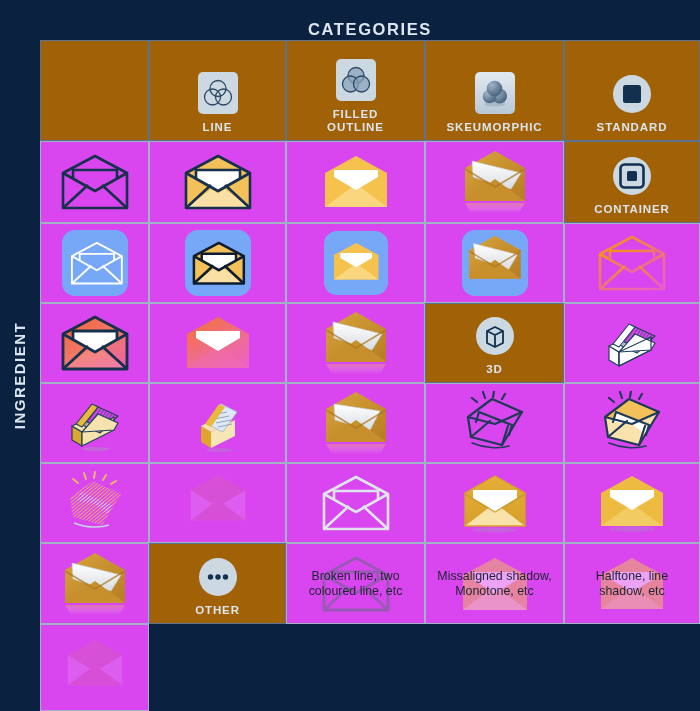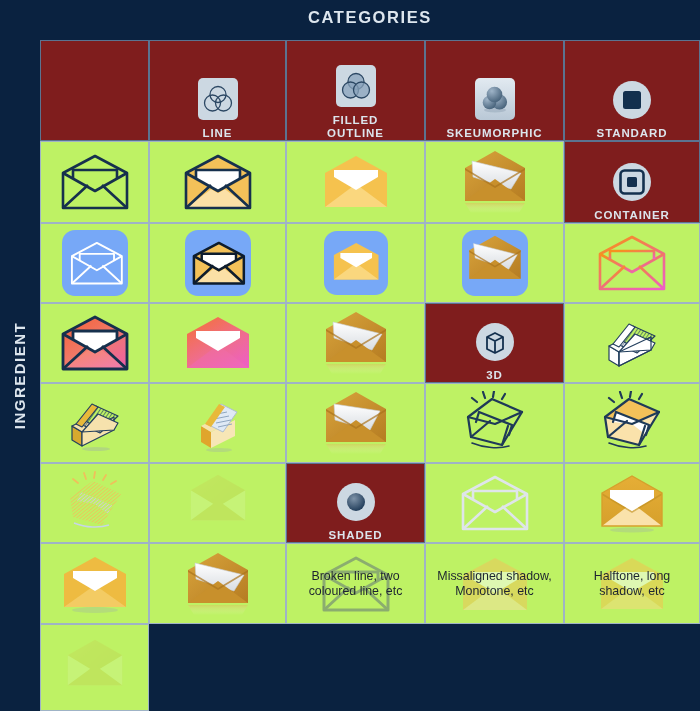--- a/index.html
+++ b/index.html
@@ -6,21 +6,21 @@
   html, body {
     width: 700px; height: 711px;
     background: #0a2240;
     font-family: "Liberation Sans", sans-serif;
     overflow: hidden;
   }
   #root { position: relative; width: 700px; height: 711px; background: #0a2240; }
 
   
   .top-title {
-    position: absolute; left: 40px; top: 2px; width: 660px; height: 30px;
+    position: absolute; left: 40px; top: 14px; width: 660px; height: 30px;
     display: flex; align-items: center; justify-content: center;
     color: #dde6ee; font-size: 16.5px; font-weight: bold; letter-spacing: 1.6px;
   }
 
   
   .side-title {
     position: absolute; left: 0px; top: 40px; width: 40px; height: 671px;
     display: flex; align-items: center; justify-content: center;
   }
   .side-title span {
@@ -33,38 +33,39 @@
     position: absolute; left: 40px; top: 40px;
     width: 660px; height: 671px;
     display: grid;
     grid-template-columns: 109px 137px 139px 139px 136px;
     grid-template-rows: 101px 82px 80px 80px 80px 80px 81px 87px;
   }
   .cell { position: relative; overflow: hidden; }
 
   
   .hcell {
-    background: #7f1d1d;
+    background: #a16207;
     border: 1px solid #5b7390;
     display: flex; flex-direction: column;
     align-items: center; justify-content: flex-end;
+    padding-bottom: 6px;
   }
   .hcell.corner { border-right-color:#5b7390; }
   .hcell .lbl {
     color: #dce5ed; font-size: 11.5px; font-weight: bold;
     letter-spacing: .9px; text-align: center; line-height: 13px;
     text-transform: uppercase;
   }
   .hcell .thumb { margin-bottom: 6px; }
   .rcell { }
   .rcell .thumb { margin-bottom: 7px; }
 
   
   .ccell {
-    background: #bef264;
+    background: #d946ef;
     border: 1px solid #9fb3c6;
     display: flex; align-items: center; justify-content: center;
   }
   .ccell.textcell {
     color: #1d2430; font-size: 12.4px; line-height: 15px;
     text-align: center; padding: 0 8px; font-weight: normal;
   }
   .ccell .txt { position: relative; z-index: 2; }
   .ghost-bg {
     position: absolute; left: 50%; top: 50%;
@@ -520,35 +521,20 @@
             <stop offset="0" stop-color="#d9a43c"></stop>
               <stop offset="1" stop-color="#b57c22"></stop>
           </linearGradient>
         </defs>
         <path d="M6 19 L36 2 L66 19 L66 52 L6 52 Z" fill="url(#sk1e)"></path>
         <path d="M6 19 L36 37 L66 19 L66 52 L6 52 Z" fill="#ffffff"></path>
         <path d="M6 52 L36 30 L66 52 Z" fill="#c8902c"></path>
       </svg>
     </div>
 
-    <div class="cell hcell rcell">
-      <div class="thumb">
-        <svg width="40" height="40" viewBox="0 0 40 40">
-          <defs>
-            <radialGradient id="shd" cx=".38" cy=".32" r=".8">
-              <stop offset="0" stop-color="#7e93a8"></stop>
-                <stop offset="1" stop-color="#13304e"></stop>
-            </radialGradient>
-          </defs>
-          <circle cx="20" cy="20" r="19" fill="#ccd8e2"></circle>
-          <circle cx="20" cy="20" r="9" fill="url(#shd)"></circle>
-        </svg>
-      </div>
-      <div class="lbl">SHADED</div>
-    </div>
 
     <div class="cell ccell">
       <svg width="74" height="62" viewBox="0 0 74 62">
         <g fill="none" stroke="#dfe5ea" stroke-width="2.6" stroke-linejoin="round">
           <path d="M5 22 L37 5 L69 22 L69 57 L5 57 Z"></path>
           <path d="M5 22 L37 40 L69 22"></path>
           <path d="M15 27 L15 19 L59 19 L59 27"></path>
           <path d="M5 57 L30 34 M69 57 L44 34"></path>
         </g>
       </svg>
@@ -597,20 +583,33 @@
           </linearGradient>
         </defs>
         <path d="M6 19 L36 2 L66 19 L66 52 L6 52 Z" fill="url(#sk1f)"></path>
         <path d="M13 12 L62 24 L52 40 L14 28 Z" fill="url(#sk2f)" stroke="#c9ced4" stroke-width=".6"></path>
         <path d="M6 52 L36 30 L66 52 Z" fill="#c8902c"></path>
         <path d="M6 19 L36 37 L66 19 L66 21 L36 39 L6 21 Z" fill="#a9741d" opacity=".7"></path>
         <path d="M6 54 L66 54 L60 64 L12 64 Z" fill="url(#skreff)"></path>
       </svg>
     </div>
 
+    <div class="cell hcell rcell">
+      <div class="thumb">
+        <svg width="40" height="40" viewBox="0 0 40 40">
+          <circle cx="20" cy="20" r="19" fill="#ccd8e2"></circle>
+          <g fill="#13304e">
+            <circle cx="12.5" cy="20" r="2.7"></circle>
+            <circle cx="20" cy="20" r="2.7"></circle>
+            <circle cx="27.5" cy="20" r="2.7"></circle>
+          </g>
+        </svg>
+      </div>
+      <div class="lbl">OTHER</div>
+    </div>
 
     <div class="cell ccell textcell">
       <svg class="ghost-bg" width="74" height="62" viewBox="0 0 74 62" opacity=".09">
         <g fill="none" stroke="#5a6a7a" stroke-width="3" stroke-linejoin="round">
           <path d="M5 22 L37 5 L69 22 L69 57 L5 57 Z"></path>
           <path d="M5 22 L37 40 L69 22"></path>
           <path d="M15 27 L15 19 L59 19 L59 27"></path>
           <path d="M5 57 L30 34 M69 57 L44 34"></path>
         </g>
       </svg>
@@ -625,21 +624,21 @@
       </svg>
       <span class="txt">Missaligned shadow, Monotone, etc</span>
     </div>
 
     <div class="cell ccell textcell">
       <svg class="ghost-bg" width="70" height="60" viewBox="0 0 70 60" opacity=".2">
         <path d="M4 21 L35 4 L66 21 L66 55 L4 55 Z" fill="#f5c24e"></path>
         <path d="M4 55 L35 32 L66 55 Z" fill="#fad77e"></path>
         <path d="M13 25 L13 18 L57 18 L57 25 L35 38 Z" fill="#ffffff"></path>
       </svg>
-      <span class="txt">Halftone, long shadow, etc</span>
+      <span class="txt">Halftone, line shadow, etc</span>
     </div>
 
     <div class="cell ccell">
       <svg width="66" height="60" viewBox="0 0 72 66" opacity=".12">
         <defs>
           <linearGradient id="sk1g" x1="0" y1="0" x2="1" y2="1">
             <stop offset="0" stop-color="#d9a43c"></stop>
               <stop offset="1" stop-color="#b57c22"></stop>
           </linearGradient>
         </defs>

